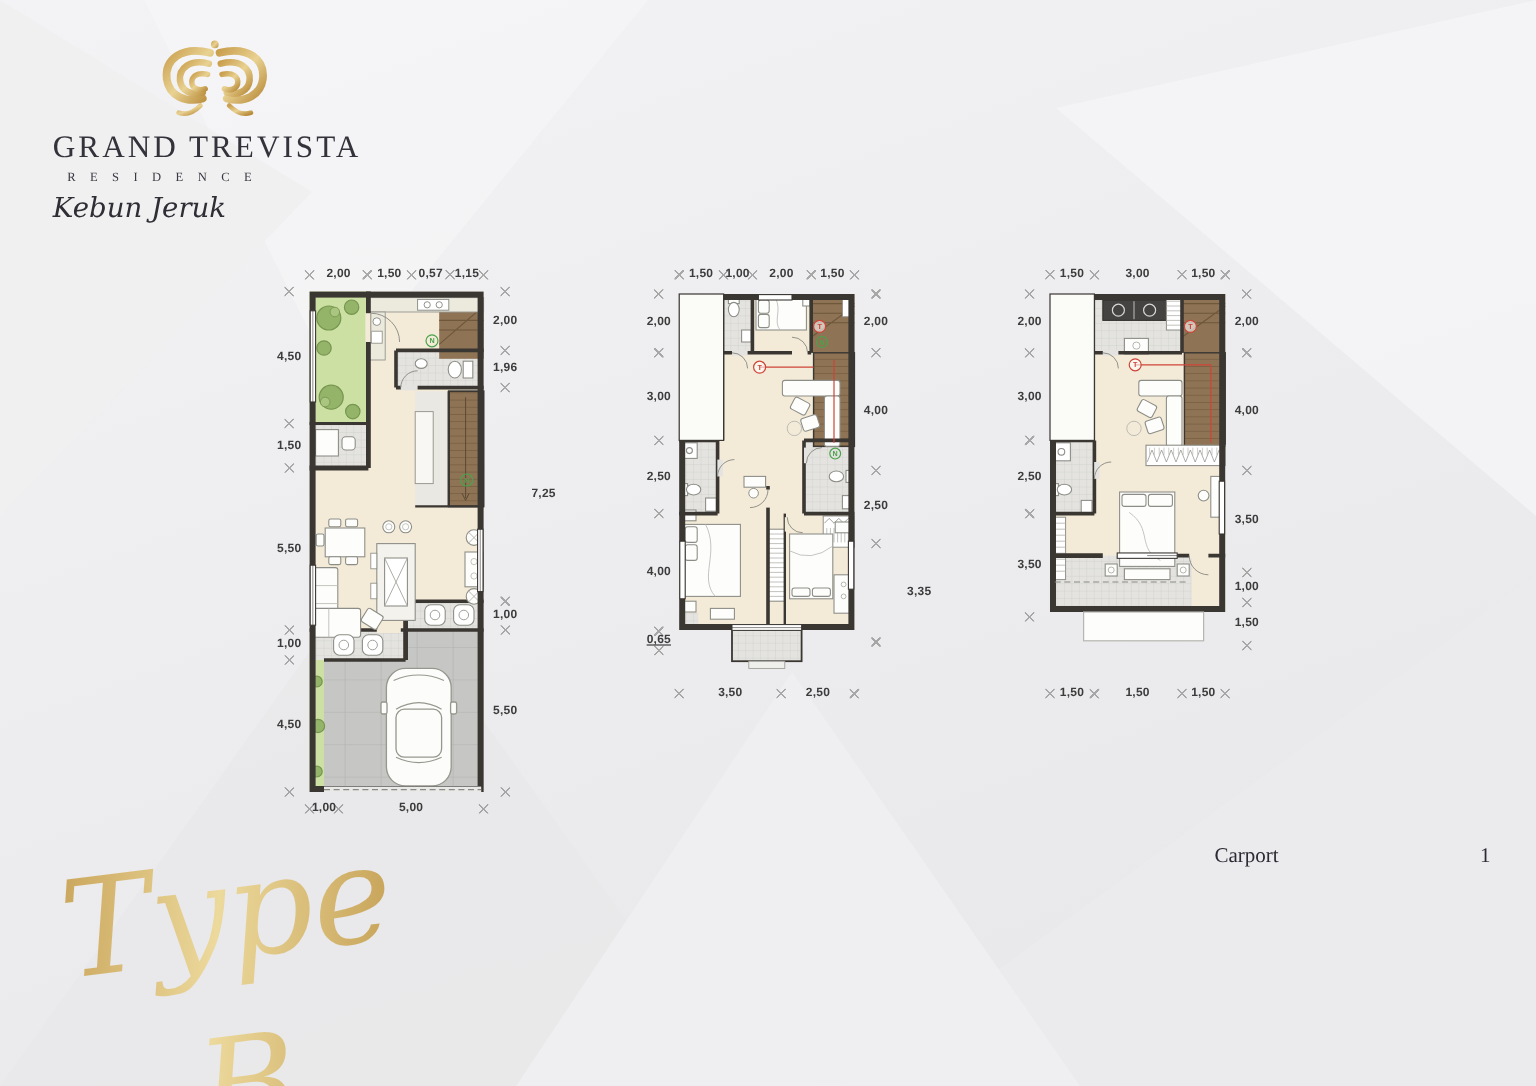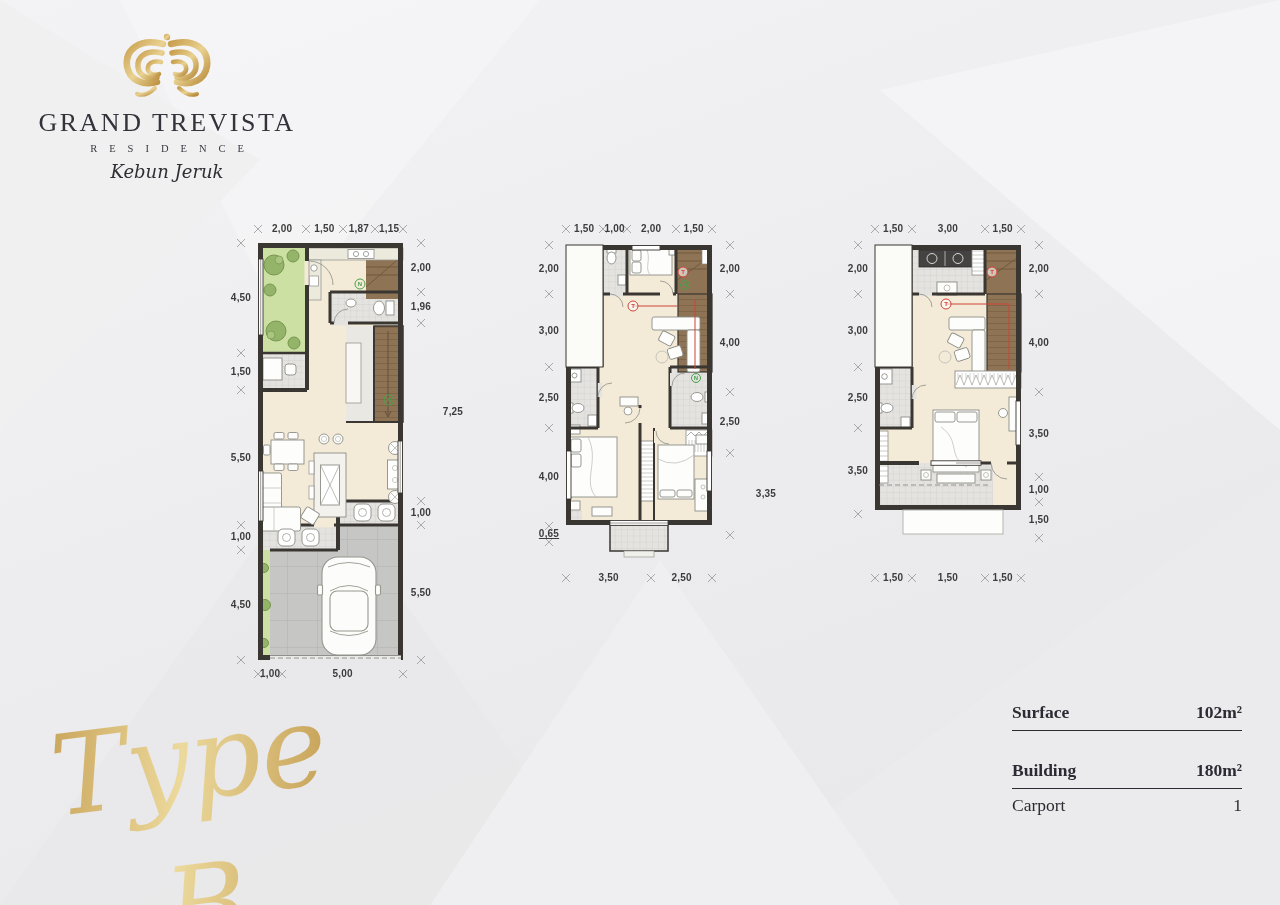--- a/index.html
+++ b/index.html
@@ -1,25 +1,25 @@
 <!DOCTYPE html>
 <html><head>
 <meta charset="utf-8">
 <style>
   html,body{margin:0;padding:0;}
   body{width:1280px;height:905px;font-family:"Liberation Sans",sans-serif;}
   #stage{position:relative;width:1280px;height:905px;overflow:hidden;
          background:linear-gradient(160deg,#f3f2f4 0%,#ececee 55%,#e7e7e9 100%);}
   .bg{position:absolute;left:0;top:0;z-index:0;}
   
-  .brand{position:absolute;left:32px;top:30px;width:270px;text-align:center;color:#34333b;z-index:2;}
+  .brand{position:absolute;left:44px;top:30px;width:270px;color:#34333b;z-index:2;}
   .brand svg{display:block;margin:0 auto;}
   .brand-name{font-family:"Liberation Serif",serif;font-size:26px;letter-spacing:2.5px;margin-top:4px;white-space:nowrap;}
   .brand-sub{font-family:"Liberation Serif",serif;font-size:10.5px;letter-spacing:12px;margin-top:5px;padding-left:12px;color:#3a3942;}
-  .brand-script{font-family:"DejaVu Serif",serif;font-style:italic;font-size:18px;margin-top:7px;color:#2f2e35;}
+  .brand-script{font-family:"DejaVu Serif",serif;font-style:italic;font-size:23px;margin-top:7px;color:#2f2e35;}
   
   .type-b{position:absolute;left:18px;top:688px;width:360px;text-align:center;z-index:2;
           font-family:"DejaVu Serif",serif;font-style:italic;font-size:112px;line-height:1.3;
           transform:rotate(-7deg);
           background:linear-gradient(100deg,#c39b4e 5%,#ecd99c 45%,#b98e3e 95%);
           -webkit-background-clip:text;background-clip:text;color:transparent;}
   
   .specs{position:absolute;left:1012px;top:698px;width:230px;z-index:2;
          font-family:"Liberation Serif",serif;color:#2c2b33;}
   .spec-row{display:flex;justify-content:space-between;align-items:baseline;font-size:17.5px;padding:4px 0;}
@@ -73,28 +73,20 @@
       </g>
     </svg>
     <div class="brand-name">GRAND TREVISTA</div>
     <div class="brand-sub">RESIDENCE</div>
     <div class="brand-script">Kebun Jeruk</div>
   </div>
 
   <div class="type-b">Type B</div>
 
   <div class="specs">
-      <div class="spec-row bold">
-        <span>Surface</span>
-        <span>102m²</span>
-      </div>
-      <div class="spec-row bold gap">
-        <span>Building</span>
-        <span>180m²</span>
-      </div>
       <div class="spec-row">
         <span>Carport</span>
         <span>1</span>
       </div>
     </div>
 
   <svg class="plan" style="left:258px;top:243px" width="145" height="417" viewBox="0 0 145 417">
     <defs>
       <pattern id="tA" width="6.2" height="6.2" patternUnits="userSpaceOnUse">
         <rect width="6.2" height="6.2" fill="#e4e3e0"></rect>
@@ -489,21 +481,21 @@
     <text class="mkr" x="117" y="29.2" text-anchor="middle">T</text>
   </svg>
 
 <div class="tick" style="left: 258px; top: 229px;"></div>
     <div class="tick" style="left: 306.333px; top: 229px;"></div>
     <div class="tick" style="left: 342.583px; top: 229px;"></div>
     <div class="tick" style="left: 375.208px; top: 229px;"></div>
     <div class="tick" style="left: 403px; top: 229px;"></div>
     <div class="dim" style="left: 282.167px; top: 229px;">2,00</div>
     <div class="dim" style="left: 324.458px; top: 229px;">1,50</div>
-    <div class="dim" style="left: 358.896px; top: 229px;">1,87</div>
+    <div class="dim" style="left: 358.896px; top: 229px;">0,57</div>
     <div class="dim" style="left: 389.104px; top: 229px; text-align: center;">1,15</div>
     <div class="tick" style="left: 258px; top: 674px;"></div>
     <div class="tick" style="left: 282.167px; top: 674px;"></div>
     <div class="tick" style="left: 403px; top: 674px;"></div>
     <div class="dim" style="left: 270.083px; top: 674px;">1,00</div>
     <div class="dim" style="left: 342.583px; top: 674px;">5,00</div>
     <div class="tick" style="left: 241px; top: 243px;"></div>
     <div class="tick" style="left: 241px; top: 353.382px;"></div>
     <div class="tick" style="left: 241px; top: 390.176px;"></div>
     <div class="tick" style="left: 241px; top: 525.088px;"></div>

